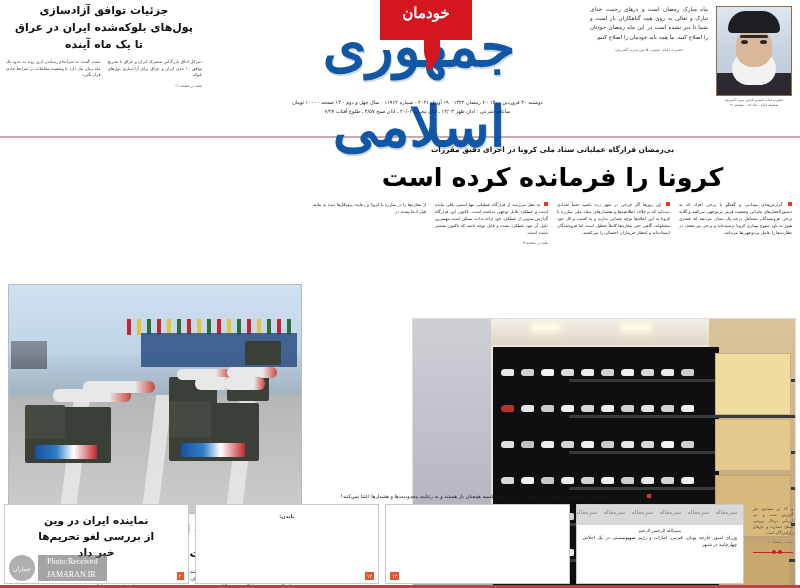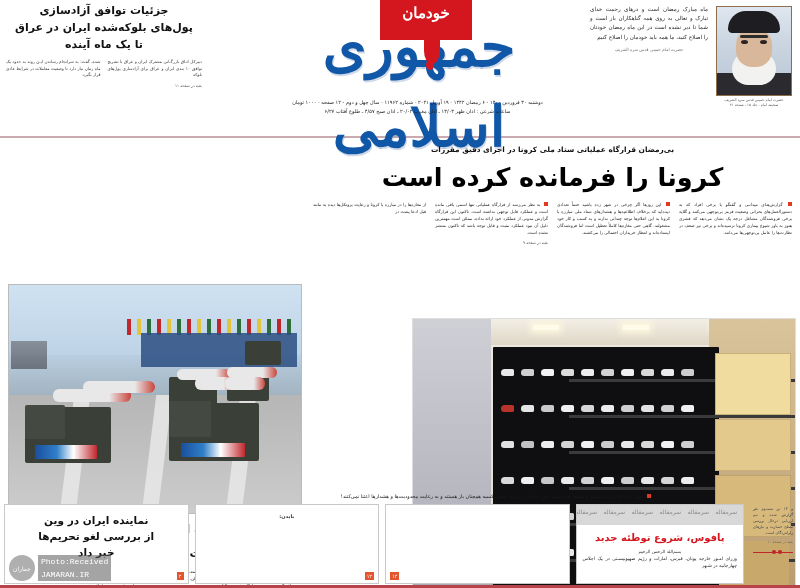--- a/index.html
+++ b/index.html
@@ -153,21 +153,21 @@
   .bbox .pre{display:block;text-align:center;font-size:5px;line-height:9px;
     color:#333;margin-bottom:2px;font-weight:700;}
   .pnum{position:absolute;bottom:3px;right:4px;background:#e2552f;color:#fff;
     font-size:5px;line-height:8px;padding:0 2px;}
   .pnum.left{right:auto;left:4px;}
   .watermark{position:absolute;left:4px;bottom:2px;display:flex;align-items:center;gap:3px;
     direction:ltr;}
   .wm-logo{width:26px;height:26px;border-radius:50%;background:rgba(110,110,110,.55);
     display:flex;align-items:center;justify-content:center;color:#fff;font-size:6px;}
   .wm-text{background:rgba(90,90,90,.55);color:#fff;font-size:8px;line-height:11px;
-    padding:1px 3px;font-family:Liberation Mono, monospace;}
+    padding:1px 9px;font-family:Liberation Serif, serif;}
 
   
   .bbox.paphos{background:#fff;padding:0;overflow:hidden;}
   .paphos-strip{height:20px;background:#d8d8d8;position:relative;overflow:hidden;}
   .paphos-strip span{position:absolute;top:3px;font-size:6px;color:#8a8a8a;}
   .paphos h4{color:#d4161f;font-size:10px;margin-top:5px;}
   .paphos .bism{display:block;text-align:center;font-size:4.4px;color:#333;margin:3px 0 1px;}
   .paphos p{margin:0 6px;font-size:4.6px;line-height:7.4px;text-align:justify;color:#222;}
   .redbar{position:absolute;left:0;right:0;bottom:0;height:3px;background:#b9434b;}
 
@@ -418,21 +418,20 @@
 
     <div class="bbox paphos">
       <div class="paphos-strip">
         <span style="right:6px;">سرمقاله</span>
           <span style="right:34px;">سرمقاله</span>
         <span style="right:62px;">سرمقاله</span>
           <span style="right:90px;">سرمقاله</span>
         <span style="right:118px;">سرمقاله</span>
           <span style="right:146px;">سرمقاله</span>
       </div>
-      <h4>پافوس، شروع توطئه جدید</h4>
       <span class="bism">بسم‌الله الرحمن الرحیم</span>
       <p>وزرای امـور خارجه یونان، قبرس، امارات و رژیم صهیونیسـتی در یک اجلاس چهارجانبه در شـهر</p>
     </div>
 
     <div class="bbox">
       <div class="pnum left">۱۲</div>
     </div>
 
     <div class="bbox">
       <span class="pre">بایدن:</span>

